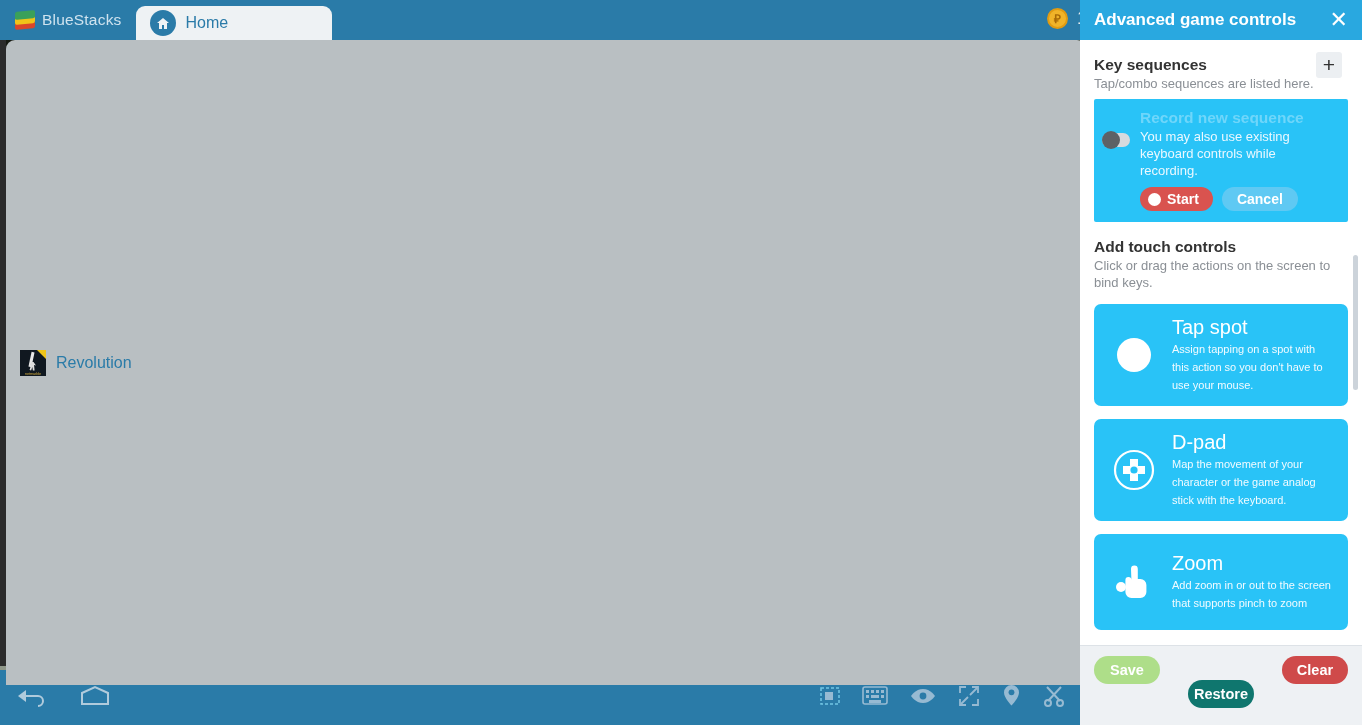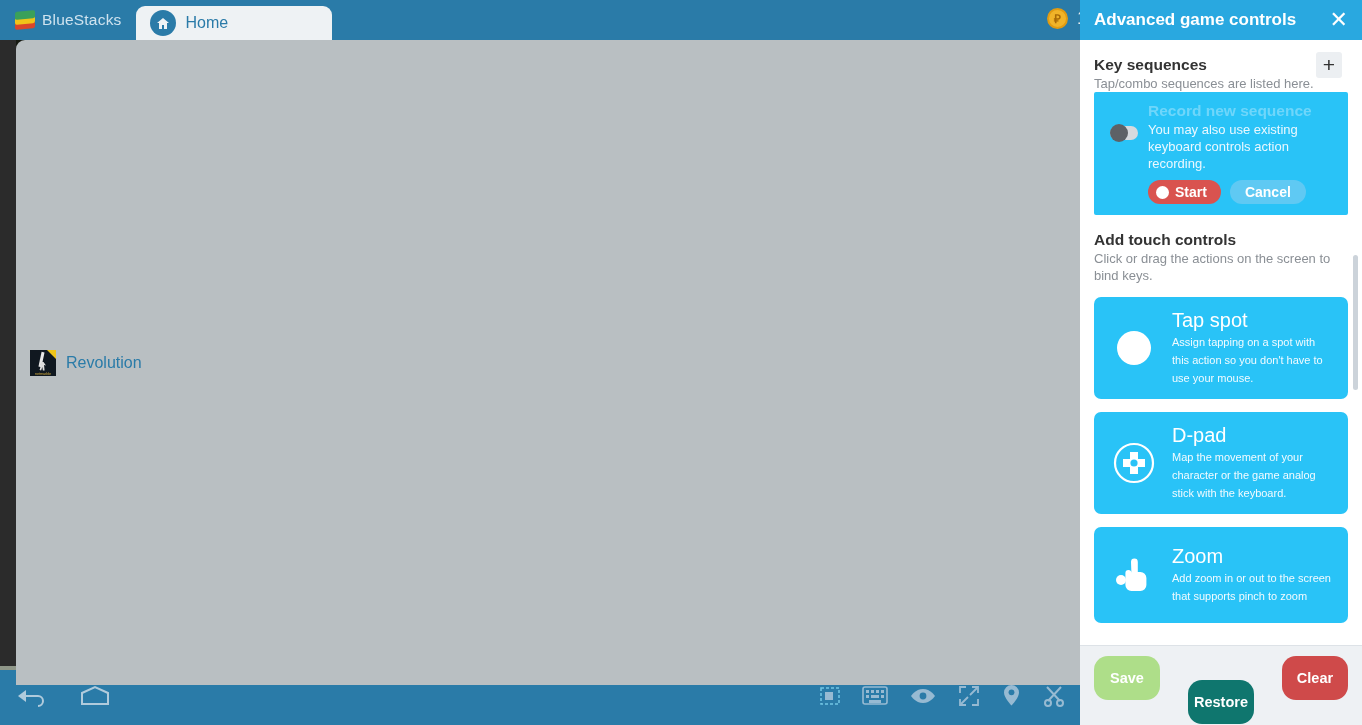--- a/index.html
+++ b/index.html
@@ -42,21 +42,21 @@
   .coin-wrap { display: flex; align-items: center; gap: 9px; }
   .coin { width: 21px; height: 21px; border-radius: 50%; background: #f0b429; border: 2px solid #e09b12; color: #a86a06; font-size: 12px; font-weight: bold; display: flex; align-items: center; justify-content: center; }
   .coin-val { color: #e6edf1; font-size: 19px; letter-spacing: .3px; }
   .ico-btn { width: 26px; height: 26px; display: flex; align-items: center; justify-content: center; position: relative; color: #1c5f86; cursor: pointer; }
   .ico-btn svg { display:block; }
   .badge-dot { position: absolute; right: 1px; top: 1px; width: 9px; height: 9px; border-radius: 50%; background: #e03131; }
   .win-btn { width: 30px; height: 24px; display:flex; align-items:center; justify-content:center; color:#c9dcea; cursor:pointer;}
 
   
   .game {
-    position: absolute; left: 16px; top: 40px; width: 1080px; height: 645px;
+    position: absolute; left: 6px; top: 40px; width: 1080px; height: 645px;
     overflow: hidden; background: #5c6b4a;
   }
   .bg {
     position:absolute; inset:0;
     background:
       radial-gradient(ellipse 420px 250px at 180px 560px, #4e5a3c 0%, #3b452e 70%, #333c28 100%),
       radial-gradient(ellipse 500px 300px at 760px 520px, #3b4434 0%, #2e3529 80%),
       radial-gradient(ellipse 300px 180px at 1000px 180px, #55543c 0%, #3d3d2c 80%),
       linear-gradient(175deg, #6d7458 0%, #6a7154 22%, #5d6a49 45%, #4d573c 70%, #3f4733 100%);
   }
@@ -256,40 +256,40 @@
   
   .sidebar { position:absolute; left:1080px; top:0; width:282px; height:725px; background:#f1f3f6; z-index:45; }
   .sb-head { height:40px; background:#29a8e0; display:flex; align-items:center; padding:0 14px; }
   .sb-head h1 { color:#fff; font-size:17px; font-weight:bold; flex:1; }
   .sb-x { color:#fff; font-size:22px; cursor:pointer; line-height:1; }
   .sb-scroll { position:absolute; left:0; top:40px; width:282px; height:605px; background:#fff; overflow:hidden; padding:0 14px; }
   .sb-sec-title { font-size:15.5px; font-weight:bold; color:#333; margin-top:16px; }
   .sb-sec-sub { font-size:13px; color:#8a8f95; margin-top:1px; line-height:17px; }
   .plus-btn { position:absolute; right:20px; top:52px; width:26px; height:26px; background:#eceff2;
      display:flex; align-items:center; justify-content:center; font-size:21px; color:#333; border-radius:3px; cursor:pointer; }
-  .rec-card { background:#29c3f7; border-radius:2px; padding:10px 12px 11px 16px; display:flex; gap:10px; }
+  .rec-card { margin-top:7px; background:#29c3f7; border-radius:2px; padding:10px 12px 11px 8px; display:flex; gap:10px; }
   .rec-toggle { width:28px; height:14px; border-radius:8px; background:#d6dade; position:relative; flex:none; margin-top:24px; }
   .rec-toggle i { position:absolute; left:0; top:-2px; width:18px; height:18px; border-radius:50%; background:#5d6166; }
   .rec-h { color:#6fd6fa; font-size:15.5px; font-weight:bold; }
   .rec-t { color:#eaf8ff; font-size:13px; line-height:17px; margin-top:1px; }
   .rec-btns { display:flex; gap:9px; margin-top:8px; }
   .btn-start { background:#d9534f; color:#fff; border-radius:13px; height:24px; padding:0 14px 0 8px;
      display:flex; align-items:center; gap:6px; font-size:14px; font-weight:bold; cursor:pointer;}
   .btn-start .dot { width:13px; height:13px; border-radius:50%; background:#fff; }
   .btn-cancel { background:#5fc9f3; color:#fff; border-radius:13px; height:24px; padding:0 15px;
      display:flex; align-items:center; font-size:14px; font-weight:bold; cursor:pointer;}
   .tc-card { margin-top:13px; background:#29c3f7; border-radius:7px; display:flex; align-items:center; gap:12px; padding:12px 14px; min-height:96px; }
   .tc-icon { width:52px; flex:none; display:flex; align-items:center; justify-content:center; color:#fff; }
   .tc-h { color:#fff; font-size:20px; font-weight:normal; }
   .tc-t { color:#f2fbff; font-size:11px; line-height:18px; margin-top:1px; }
   .sb-track { position:absolute; right:4px; top:255px; width:5px; height:135px; background:#ccd3da; border-radius:3px; }
   .sb-foot { position:absolute; left:0; bottom:0; width:282px; height:80px; background:#eef1f4; border-top:1px solid #dde2e7; }
   .sb-foot h2 { text-align:center; font-size:14.5px; font-weight:bold; color:#44484d; padding-top:13px; }
   .sb-foot .row { display:flex; justify-content:center; gap:28px; margin-top:10px; }
-  .fbtn { height:44px; min-width:66px; border-radius:14px; color:#fff; font-size:14.5px; font-weight:bold;
+  .fbtn { height:28px; min-width:66px; border-radius:14px; color:#fff; font-size:14.5px; font-weight:bold;
      display:flex; align-items:center; justify-content:center; cursor:pointer; }
   .fbtn.save { background:#aede89; }
   .fbtn.restore { background:#0f766e;margin-top:24px; }
   .fbtn.clear { background:#cf4a4a; }
 </style>
 </head>
 <body>
 
 <div id="app">
 
@@ -756,21 +756,21 @@
     <div class="sb-scroll">
       <div class="sb-sec-title">Key sequences</div>
       <div class="sb-sec-sub">Tap/combo sequences are listed here.</div>
 
       <div class="rec-card">
         <span class="rec-toggle">
             <i></i>
           </span>
         <div>
           <div class="rec-h">Record new sequence</div>
-          <div class="rec-t">You may also use existing keyboard controls action recording.</div>
+          <div class="rec-t">You may also use existing keyboard controls while recording.</div>
           <div class="rec-btns">
             <div class="btn-start">
               <span class="dot"></span>
               <span>Start</span>
             </div>
             <div class="btn-cancel">Cancel</div>
           </div>
         </div>
       </div>
 

